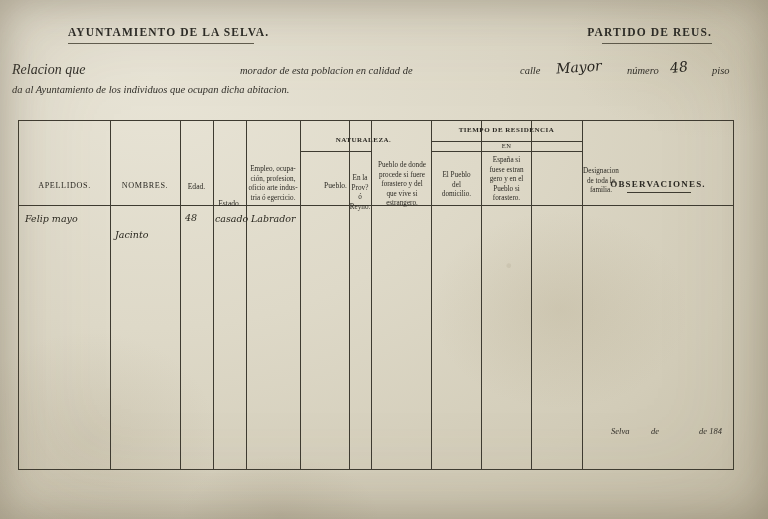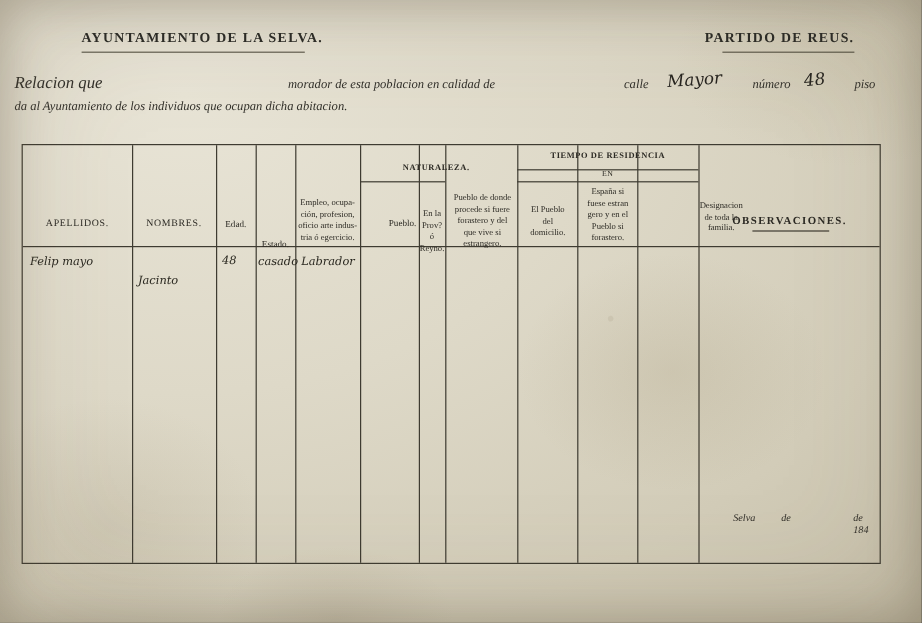--- a/index.html
+++ b/index.html
@@ -256,18 +256,18 @@
     <div class="obs-underline" style="left:608px; top:71px; width:64px;"></div>
 
     <div class="entry" style="left:6px;   top:92px;">Felip mayo</div>
     <div class="entry" style="left:96px;  top:108px;">Jacinto</div>
     <div class="entry" style="left:166px; top:91px;">48</div>
     <div class="entry" style="left:196px; top:92px;">casado</div>
     <div class="entry" style="left:232px; top:92px;">Labrador</div>
 
     <div class="footline" style="left:592px; top:305px;">Selva</div>
     <div class="footline" style="left:632px; top:305px;">de</div>
-    <div class="footline" style="left:680px; top:305px;margin-left:12px;">de 184</div>
+    <div class="footline" style="left:680px; top:305px;">de 184</div>
   </div>
 
   <div class="faded-mark">·</div>
   <div class="edge"></div>
 </div>
 
 </body></html>

